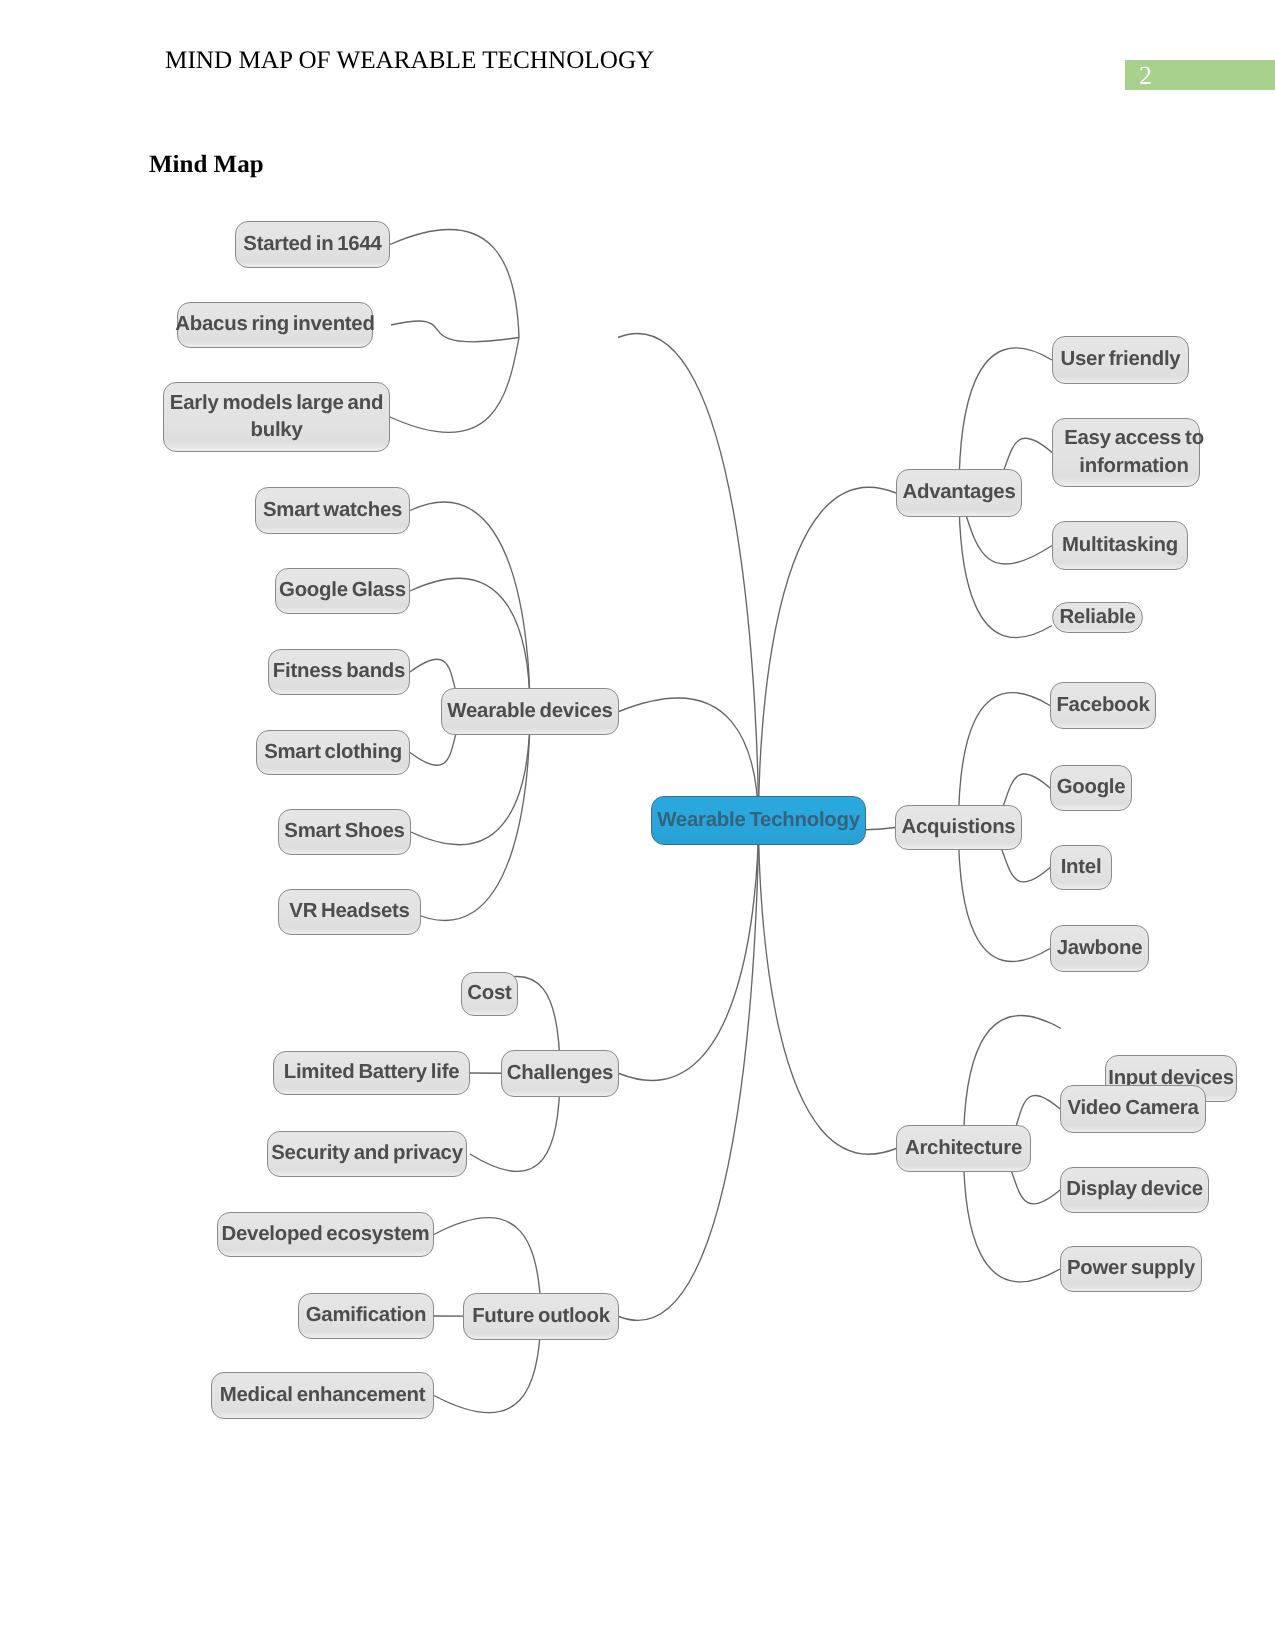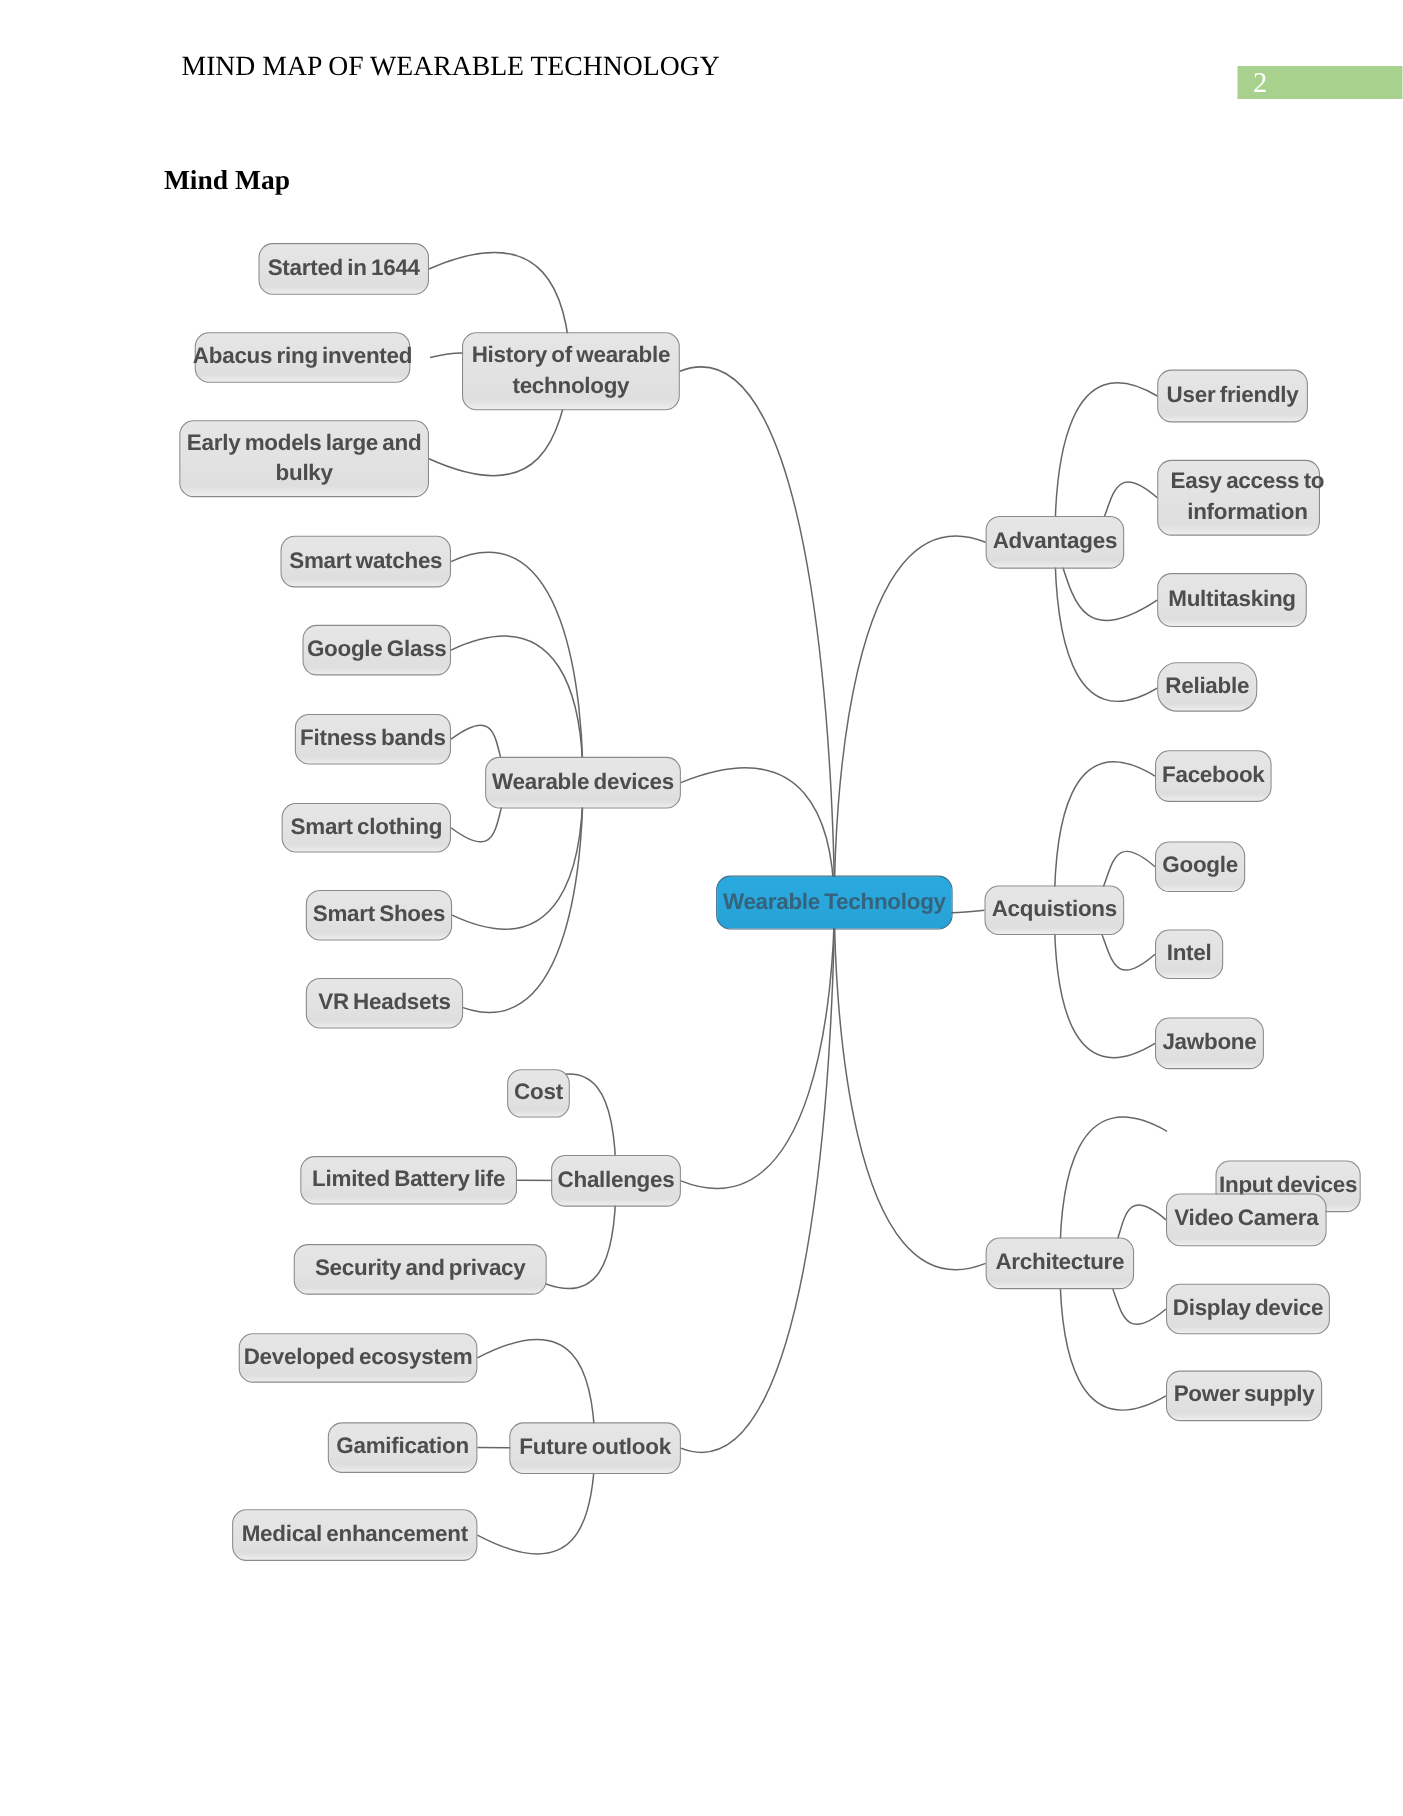--- a/index.html
+++ b/index.html
@@ -65,23 +65,20 @@
       <path d="M 963.5,1148.5 C 1034.6,1119.0 995.1,1244.7 1060.0,1190.0" fill="none" stroke="#666666" stroke-width="1.35"></path>
       <path d="M 963.5,1148.5 C 963.5,1222.5 977.5,1316.7 1060.0,1269.0" fill="none" stroke="#666666" stroke-width="1.35"></path>
     </svg>
   <div id="nodes">
       <div class="mnode" style="left: 235px; top: 221px; width: 155px; height: 47px; border-color: rgb(138, 138, 138); color: rgb(77, 77, 77);">
         <span>Started in 1644</span>
       </div>
       <div class="mnode" style="left: 177px; top: 302px; width: 196px; height: 46px; border-color: rgb(138, 138, 138); color: rgb(77, 77, 77);">
         <span>Abacus ring invented</span>
       </div>
-      <div class="mnode" style="left: 420px; top: 302px; width: 198px; height: 71px; border-color: rgb(138, 138, 138); color: rgb(77, 77, 77);">
-        <span>History of wearable<br>technology</span>
-      </div>
       <div class="mnode" style="left: 163px; top: 382px; width: 227px; height: 70px; border-color: rgb(138, 138, 138); color: rgb(77, 77, 77);">
         <span>Early models large and<br>bulky</span>
       </div>
       <div class="mnode" style="left: 255px; top: 487px; width: 155px; height: 47px; border-color: rgb(138, 138, 138); color: rgb(77, 77, 77);">
         <span>Smart watches</span>
       </div>
       <div class="mnode" style="left: 275px; top: 568px; width: 135px; height: 46px; border-color: rgb(138, 138, 138); color: rgb(77, 77, 77);">
         <span>Google Glass</span>
       </div>
       <div class="mnode" style="left: 268px; top: 649px; width: 142px; height: 46px; border-color: rgb(138, 138, 138); color: rgb(77, 77, 77);">
@@ -101,21 +98,21 @@
       </div>
       <div class="mnode" style="left: 413px; top: 972px; width: 57px; height: 44px; border-color: rgb(138, 138, 138); color: rgb(77, 77, 77); margin-left: 48px;">
         <span>Cost</span>
       </div>
       <div class="mnode" style="left: 273px; top: 1051px; width: 197px; height: 44px; border-color: rgb(138, 138, 138); color: rgb(77, 77, 77);">
         <span>Limited Battery life</span>
       </div>
       <div class="mnode" style="left: 501px; top: 1050px; width: 118px; height: 47px; border-color: rgb(138, 138, 138); color: rgb(77, 77, 77);">
         <span>Challenges</span>
       </div>
-      <div class="mnode" style="left: 267px; top: 1131px; width: 230px; height: 46px; border-color: rgb(138, 138, 138); color: rgb(77, 77, 77);">
+      <div class="mnode" style="left: 267px; top: 1131px; width: 200px; height: 46px; border-color: rgb(138, 138, 138); color: rgb(77, 77, 77);">
         <span>Security and privacy</span>
       </div>
       <div class="mnode" style="left: 217px; top: 1212px; width: 217px; height: 45px; border-color: rgb(138, 138, 138); color: rgb(77, 77, 77);">
         <span>Developed ecosystem</span>
       </div>
       <div class="mnode" style="left: 298px; top: 1293px; width: 136px; height: 46px; border-color: rgb(138, 138, 138); color: rgb(77, 77, 77);">
         <span>Gamification</span>
       </div>
       <div class="mnode" style="left: 463px; top: 1293px; width: 156px; height: 47px; border-color: rgb(138, 138, 138); color: rgb(77, 77, 77);">
         <span>Future outlook</span>
@@ -131,21 +128,21 @@
       </div>
       <div class="mnode" style="left: 1052px; top: 336px; width: 137px; height: 48px; border-color: rgb(138, 138, 138); color: rgb(77, 77, 77);">
         <span>User friendly</span>
       </div>
       <div class="mnode" style="left: 1052px; top: 418px; width: 148px; height: 69px; border-color: rgb(138, 138, 138); color: rgb(77, 77, 77); padding-left: 16px;">
         <span>Easy access to<br>information</span>
       </div>
       <div class="mnode" style="left: 1052px; top: 521px; width: 136px; height: 49px; border-color: rgb(138, 138, 138); color: rgb(77, 77, 77);">
         <span>Multitasking</span>
       </div>
-      <div class="mnode" style="left: 1052px; top: 602px; width: 91px; height: 45px; border-color: rgb(138, 138, 138); color: rgb(77, 77, 77); border-radius: 18px;">
+      <div class="mnode" style="left: 1052px; top: 602px; width: 91px; height: 31px; border-color: rgb(138, 138, 138); color: rgb(77, 77, 77); border-radius: 18px;">
         <span>Reliable</span>
       </div>
       <div class="mnode" style="left: 895px; top: 805px; width: 127px; height: 45px; border-color: rgb(138, 138, 138); color: rgb(77, 77, 77);">
         <span>Acquistions</span>
       </div>
       <div class="mnode" style="left: 1050px; top: 682px; width: 106px; height: 47px; border-color: rgb(138, 138, 138); color: rgb(77, 77, 77);">
         <span>Facebook</span>
       </div>
       <div class="mnode" style="left: 1050px; top: 765px; width: 82px; height: 46px; border-color: rgb(138, 138, 138); color: rgb(77, 77, 77);">
         <span>Google</span>

